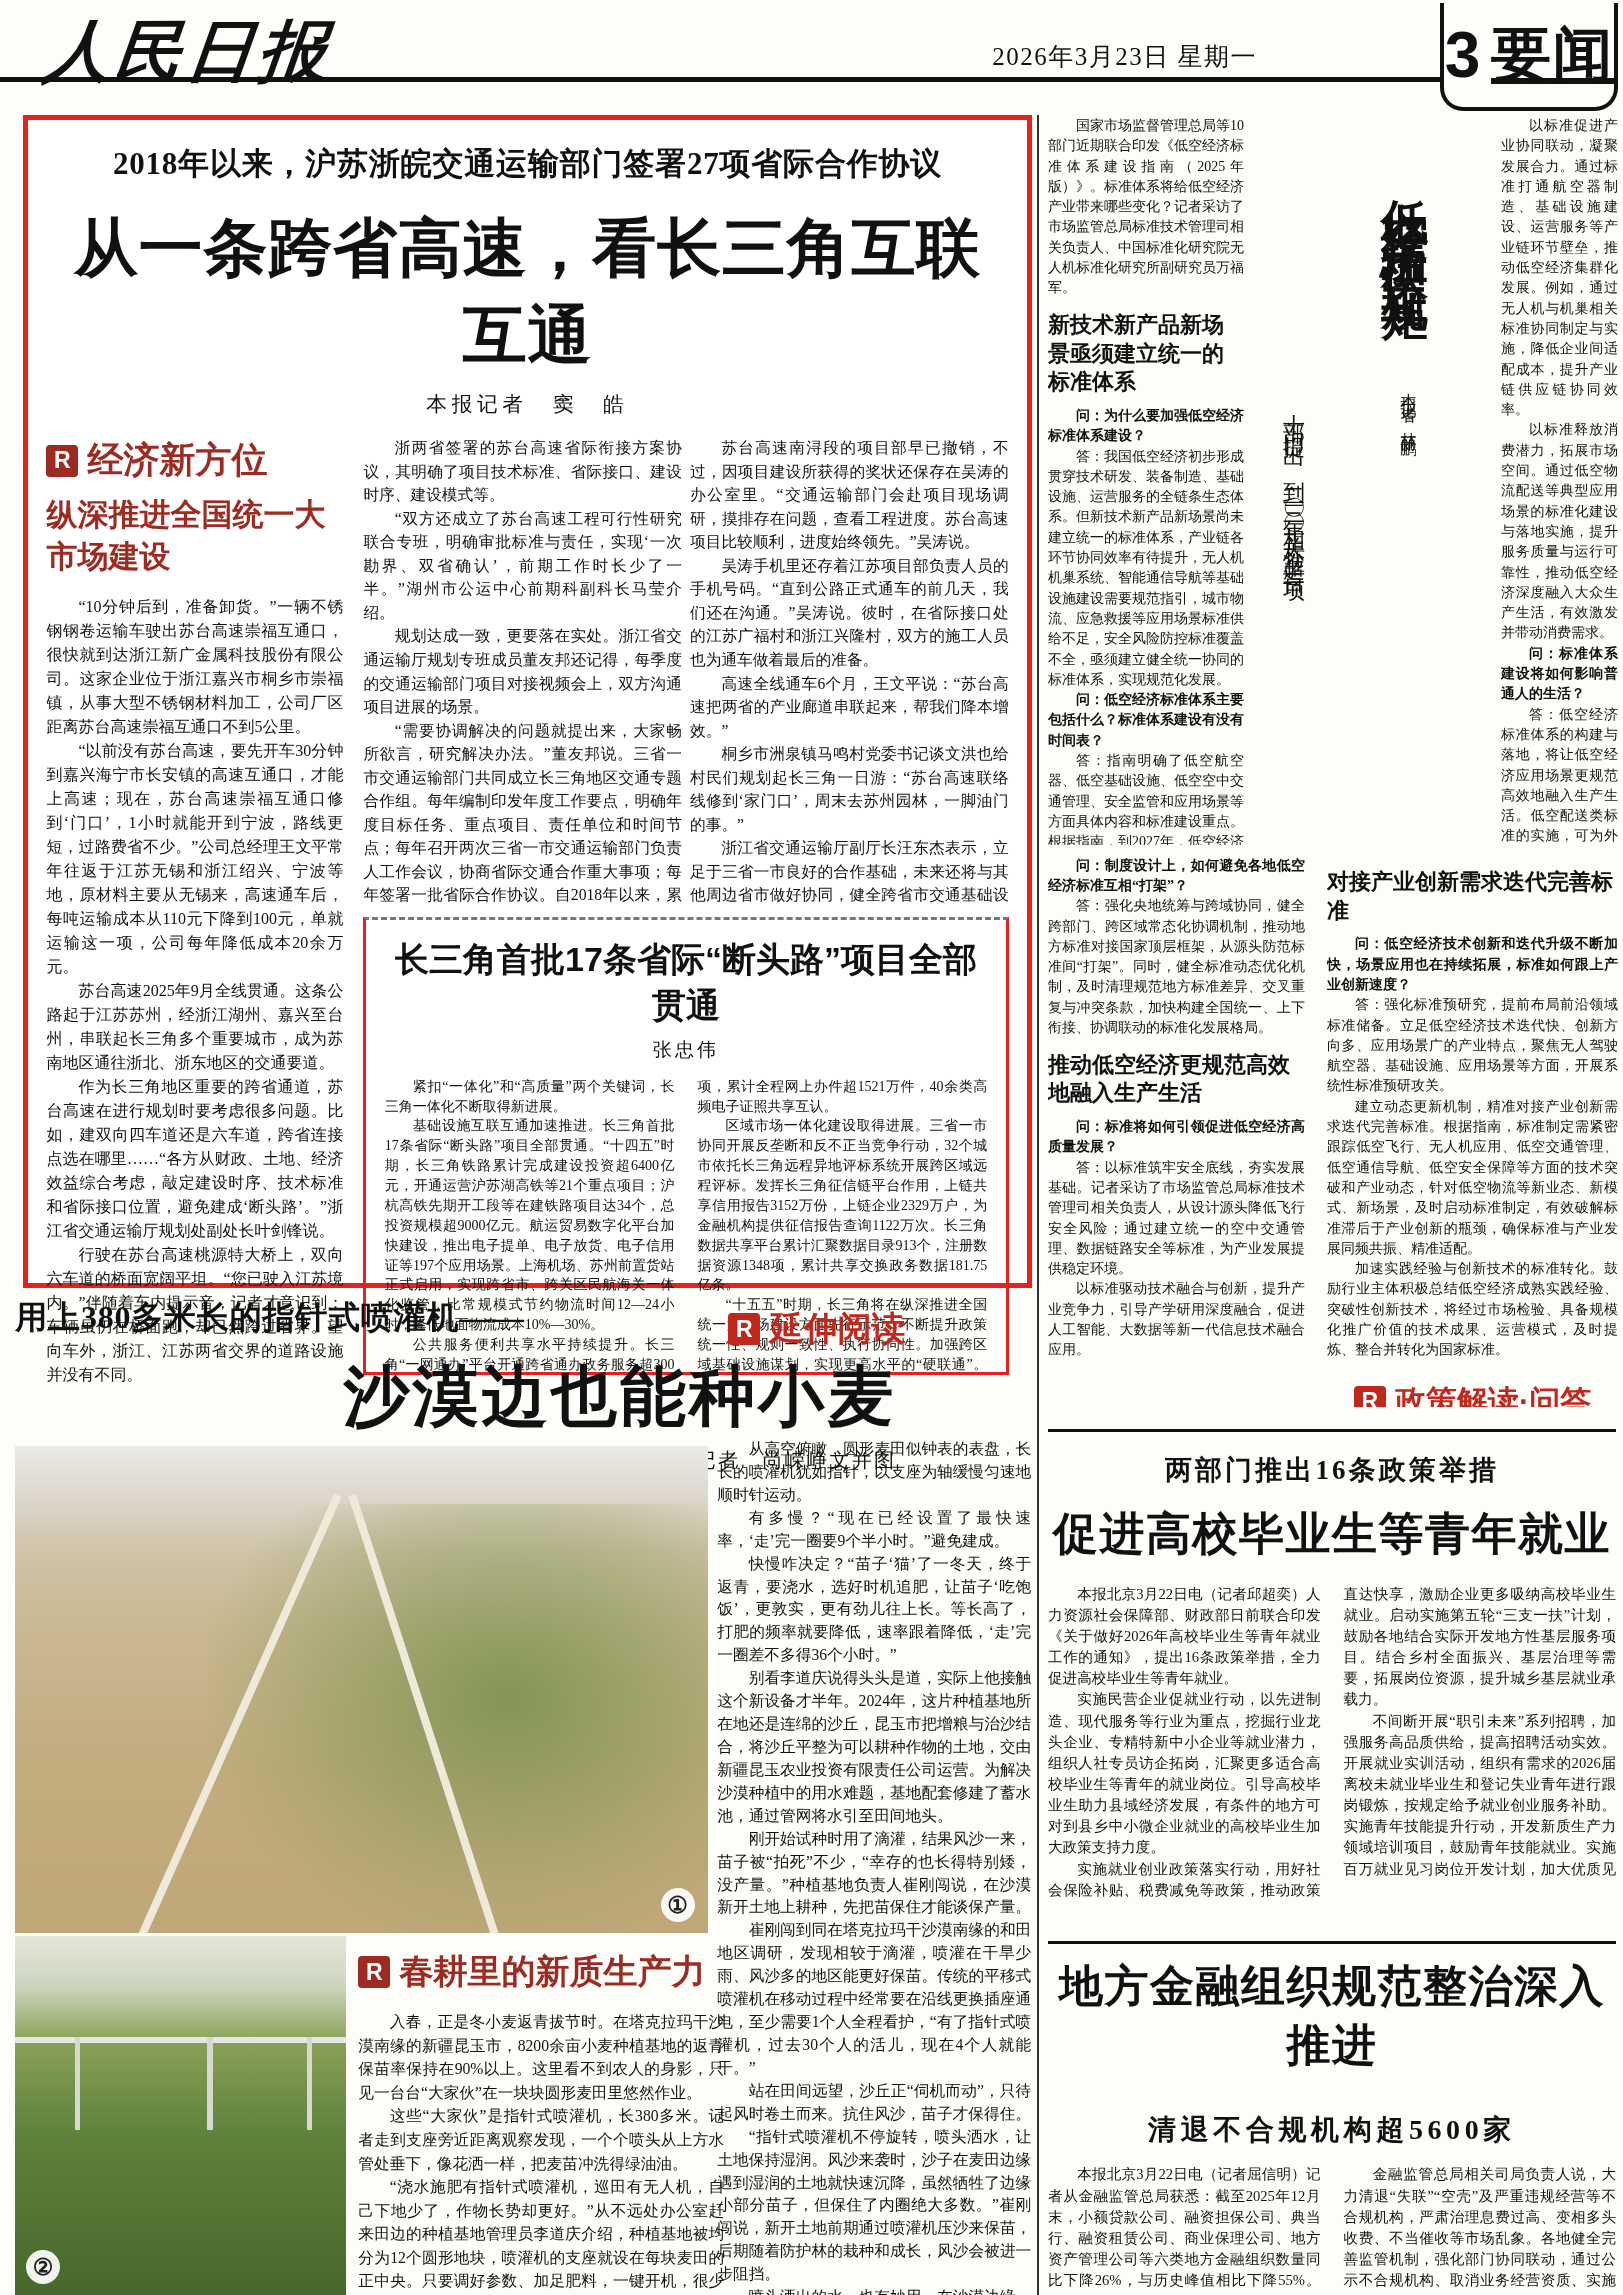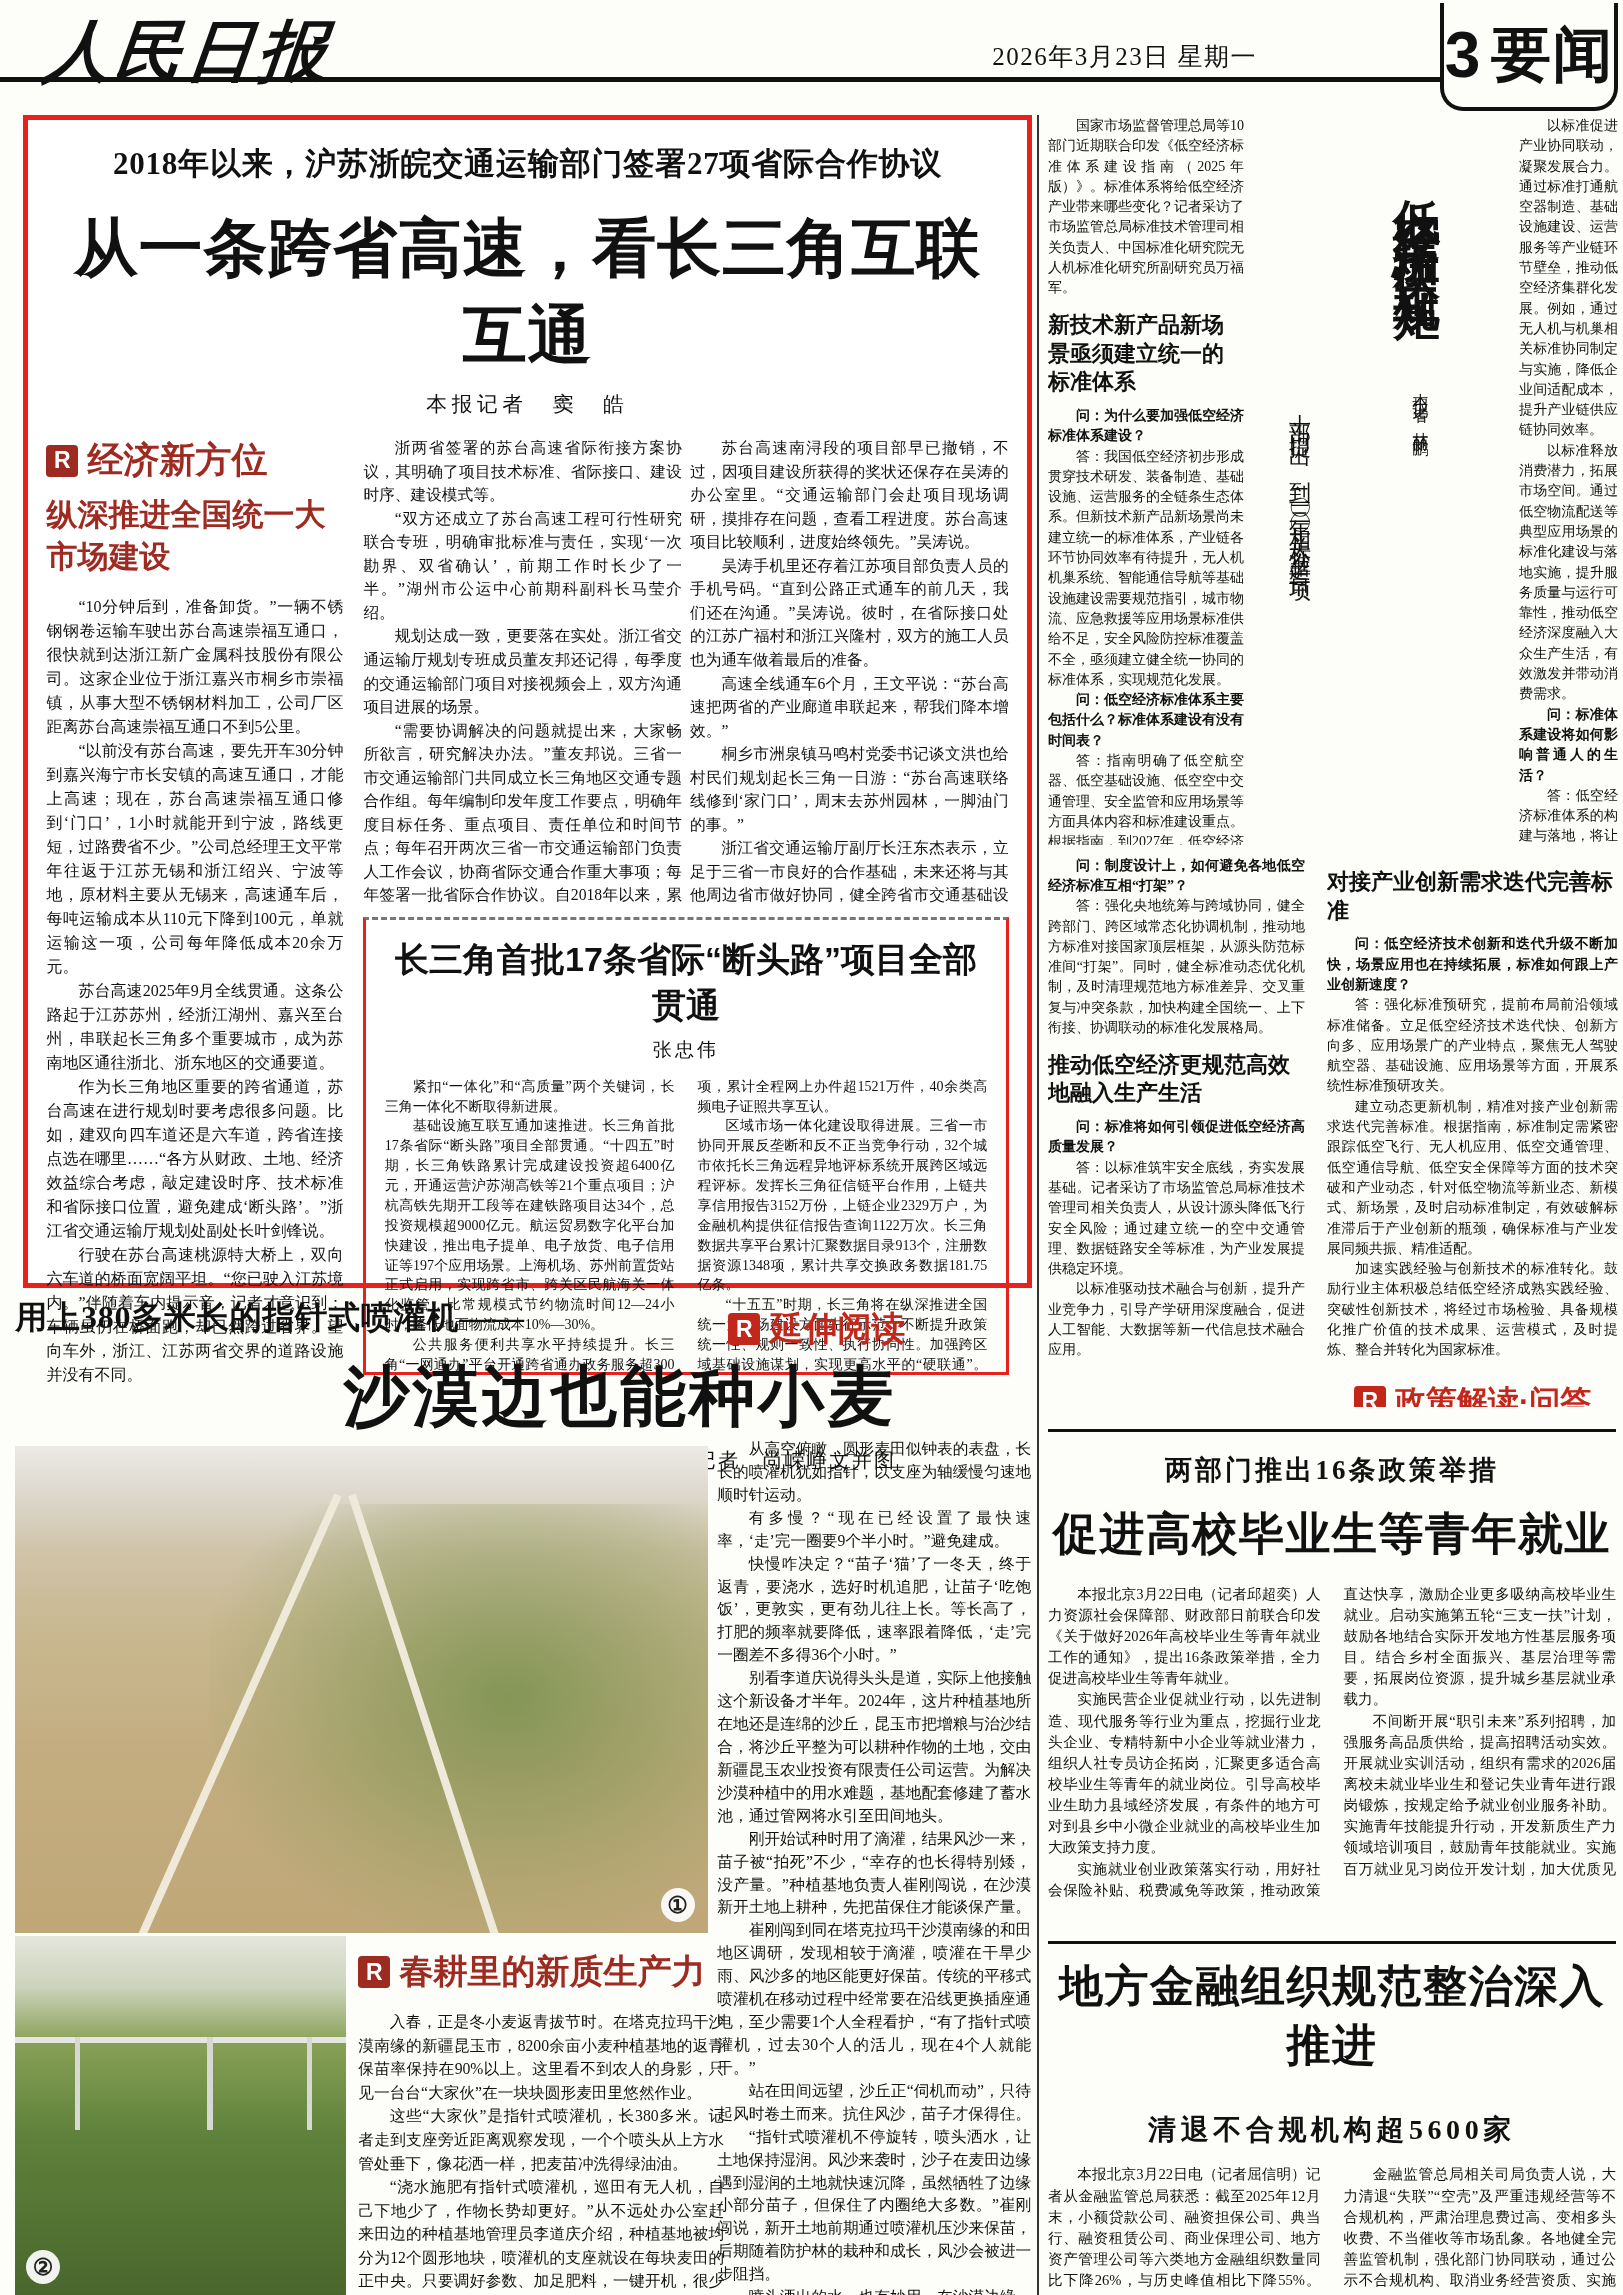--- a/index.html
+++ b/index.html
@@ -7,21 +7,21 @@
         font-family:"Liberation Serif","DejaVu Serif",serif;overflow:hidden;}
   
   .masthead-logo{position:absolute;left:44px;top:6.1px;font-size:67px;font-weight:900;
         font-style:italic;letter-spacing:4.6px;transform:skewX(-6deg);font-family:"DejaVu Serif",serif;}
   .header-rule{position:absolute;left:0;top:77px;width:1441px;height:4.6px;background:#111;}
   .header-date{position:absolute;right:366px;top:40px;font-size:25px;letter-spacing:1.5px;}
   .page-flag{position:absolute;right:4.6px;top:3.1px;width:170px;height:104px;
         border:4.6px solid #111;border-top:none;border-radius:0 0 23px 23px;
         display:flex;align-items:center;justify-content:center;gap:10.7px;background:#fdfdfa;}
   .page-flag .no{font:900 64px "Liberation Sans",sans-serif;}
-  .page-flag .sec{font:900 60px "Liberation Sans",sans-serif;letter-spacing:1.5px;}
+  .page-flag .sec{font:900 60px "Liberation Sans",sans-serif;letter-spacing:1.5px;text-decoration:underline;}
   
   .para,p.para{font-size:16px;line-height:1.5;text-align:justify;text-indent:2em;margin:0;}
   p.q{font-weight:bold;}
   .r-logo{display:inline-flex;align-items:center;justify-content:center;width:32px;height:32px;
         border-radius:3.8px;color:#fff;font:900 23px "Liberation Sans",sans-serif;flex:0 0 auto;}
   .r-dark{background:#9e2b21;}
   .r-red{background:#c3271c;}
   
   .lead-box{position:absolute;left:23px;top:115px;width:1009px;height:1173px;border:5.4px solid #e8211d;
         box-sizing:border-box;padding:10.7px 18.4px;background:#fff;}
@@ -73,21 +73,21 @@
   .chungeng-title{display:flex;align-items:center;gap:9.2px;color:#9e2b21;
         font:900 34px "Liberation Sans",sans-serif;margin-bottom:15.3px;}
   .chungeng .para{font-size:15.7px;}
   .shamo-textcol{position:absolute;left:702px;top:142px;width:314px;height:857px;overflow:hidden;}
   .shamo-textcol .para{font-size:15.7px;line-height:1.46;}
   
   .vrule{position:absolute;left:1037px;top:115px;height:2181px;width:1.5px;background:#333;}
   .hrule{position:absolute;left:1048px;width:568px;height:3.1px;background:#111;}
   .hr1{top:1429px;} .hr2{top:1941px;}
   .dikong{position:absolute;left:1048px;top:116px;width:570px;height:1302px;overflow:hidden;}
-  .dk-row1{display:flex;gap:27px;height:729px;justify-content:flex-end;}
+  .dk-row1{display:flex;gap:21px;height:729px;justify-content:flex-end;}
   .dk-colA{width:196px;flex:0 0 auto;overflow:hidden;}
   .dk-colA .para,.dk-colB2 .para,.dk-colD .para,.dk-colC2 .para{font-size:14px;line-height:1.45;}
   .dk-subhead{font:900 22px "Liberation Sans",sans-serif;margin:12.3px 0 9.2px;line-height:1.3;}
   .dk-kicker{writing-mode:vertical-rl;font-size:22px;letter-spacing:7.7px;width:44px;flex:0 0 auto;
         display:flex;justify-content:center;padding-top:7.7px;box-sizing:border-box;}
   .dk-vhead{width:150px;flex:0 0 auto;writing-mode:vertical-rl;display:flex;align-items:center;padding-top:46px;box-sizing:border-box;}
   .dk-vhead .vh{font:900 47px "Liberation Sans",sans-serif;letter-spacing:10.7px;line-height:1.4;}
   .dk-vhead .vb{font-size:16px;letter-spacing:4.6px;margin-top:100px;margin-left:6.1px;}
   .dk-colD{flex:1;overflow:hidden;}
   .dk-row2{display:flex;gap:22px;height:551px;margin-top:10.7px;}

